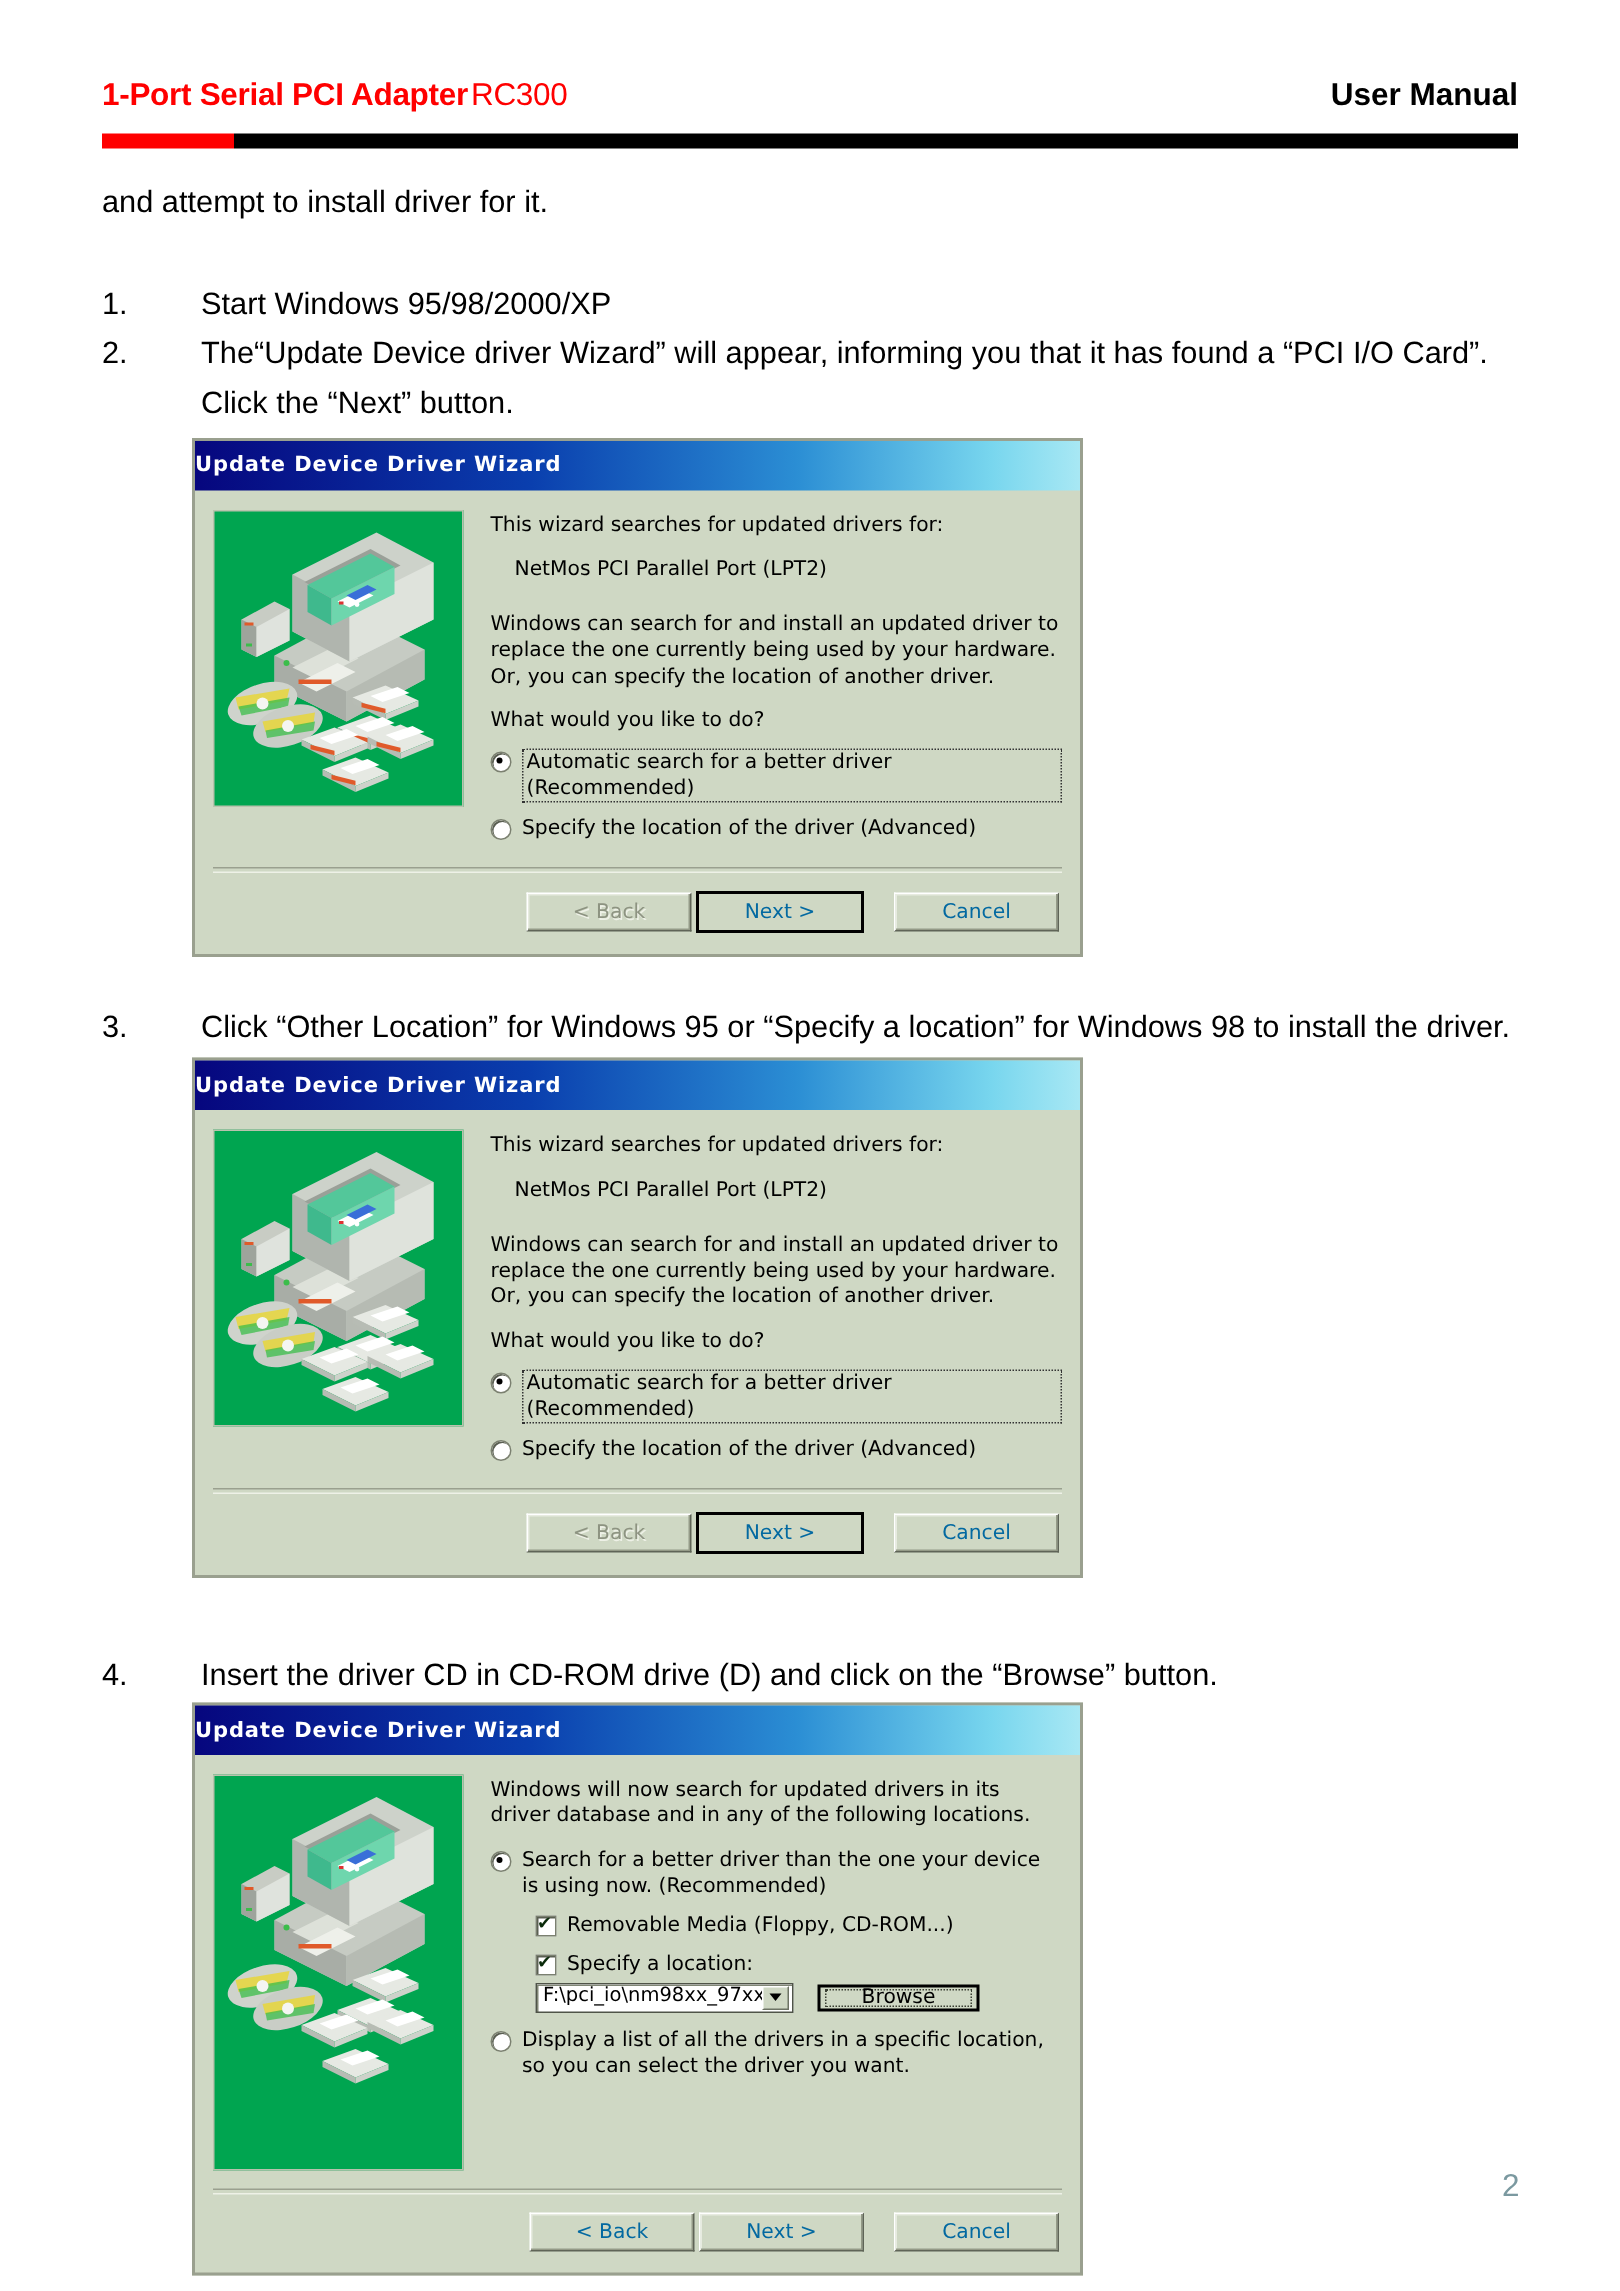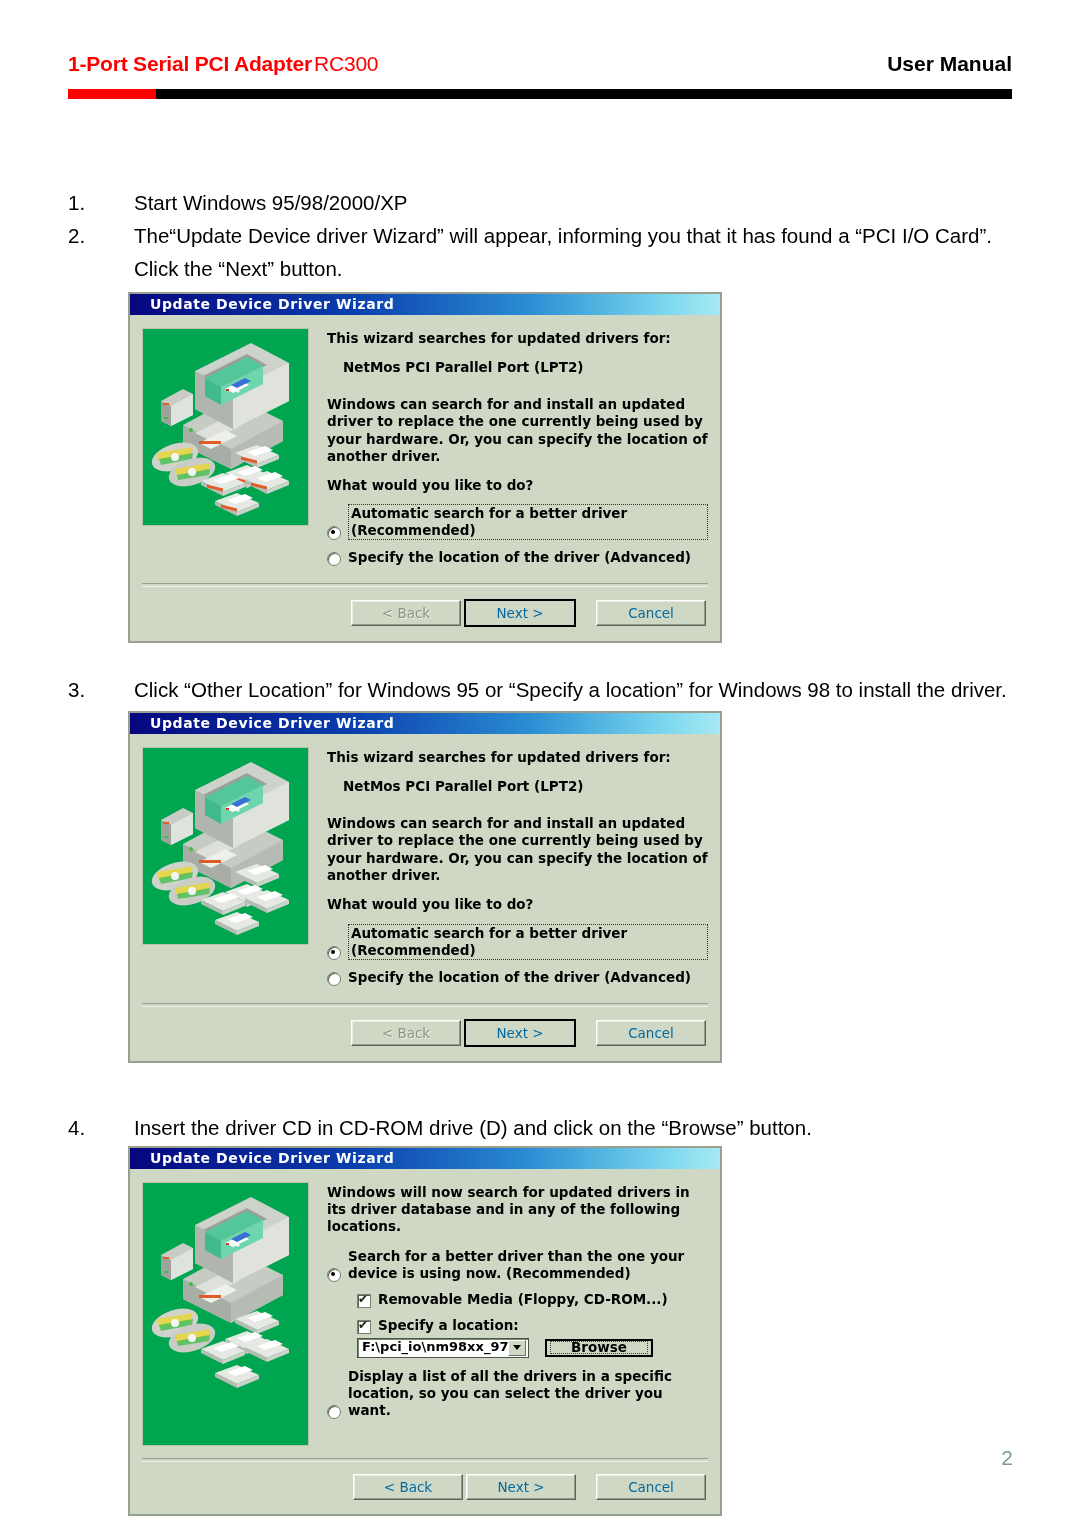--- a/index.html
+++ b/index.html
@@ -119,39 +119,38 @@
     position: relative;
     width: 594px;
     background: #cfd8c4;
     border: 2px solid #9aa08f;
     border-top-color: #e6ead e;
     box-sizing: border-box;
     margin-left: 60px;
     font-family: "DejaVu Sans", sans-serif;
   }
   .dlg-titlebar {
-    height: 21px;
+    height: 33px;
     background: linear-gradient(to right, #06067e 0%, #0a3fae 38%, #2b8ed4 68%, #78d6ee 90%, #a8e8f4 100%);
     display: flex;
     align-items: center;
-    padding-left: 20px;
+    padding-left: 0;
     box-sizing: border-box;
   }
   .dlg-title {
     color: #ffffff;
     font-size: 14px;
     font-weight: bold;
     letter-spacing: 0.6px;
     white-space: nowrap;
   }
   .dlg-body {
     display: flex;
     padding: 13px 12px 4px 12px;
     box-sizing: border-box;
-    font-weight: bold;
   }
   .dlg-illustration {
     width: 165px;
     flex: 0 0 165px;
     height: 196px;
     background: #00a550;
     border: 1px solid #b9c2ad;
     position: relative;
     overflow: hidden;
   }
@@ -169,21 +168,21 @@
   .dlg-para.sub {
     margin-left: 16px;
     margin-bottom: 20px;
   }
   .dlg-question {
     margin: 0 0 10px 0;
   }
 
   .opt-row {
     display: flex;
-    align-items: flex-end;
+    align-items: flex-start;
     margin-bottom: 9px;
   }
   .radio {
     width: 12px;
     height: 12px;
     flex: 0 0 12px;
     border-radius: 50%;
     background: #ffffff;
     border: 1px solid #7b8070;
     box-shadow: inset 1px 1px 0 #5a5f52;
@@ -358,20 +357,21 @@
         <span class="hdr-bold">1-Port Serial PCI Adapter</span><span class="hdr-model">RC300</span>
       </div>
       <div class="header-right">User Manual</div>
     </div>
     <div class="header-rule">
       <div class="rule-red"></div>
       <div class="rule-black"></div>
     </div>
   </div>
 
+  <div class="intro">and attempt to install driver for it.</div>
 
   <div class="steps">
 
     <div class="step">
       <div class="step-row">
         <div class="step-num">1.</div>
         <div class="step-text">Start Windows 95/98/2000/XP</div>
       </div>
     </div>
 

